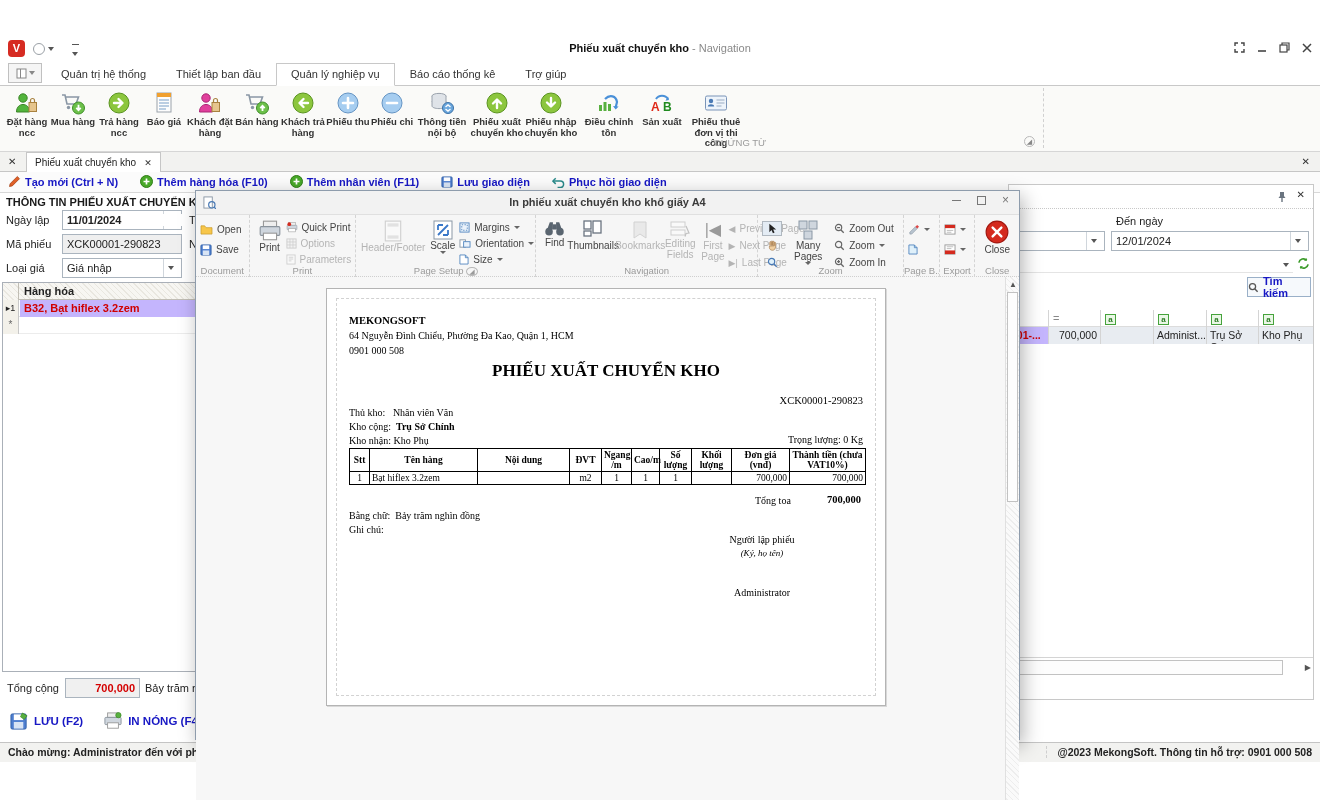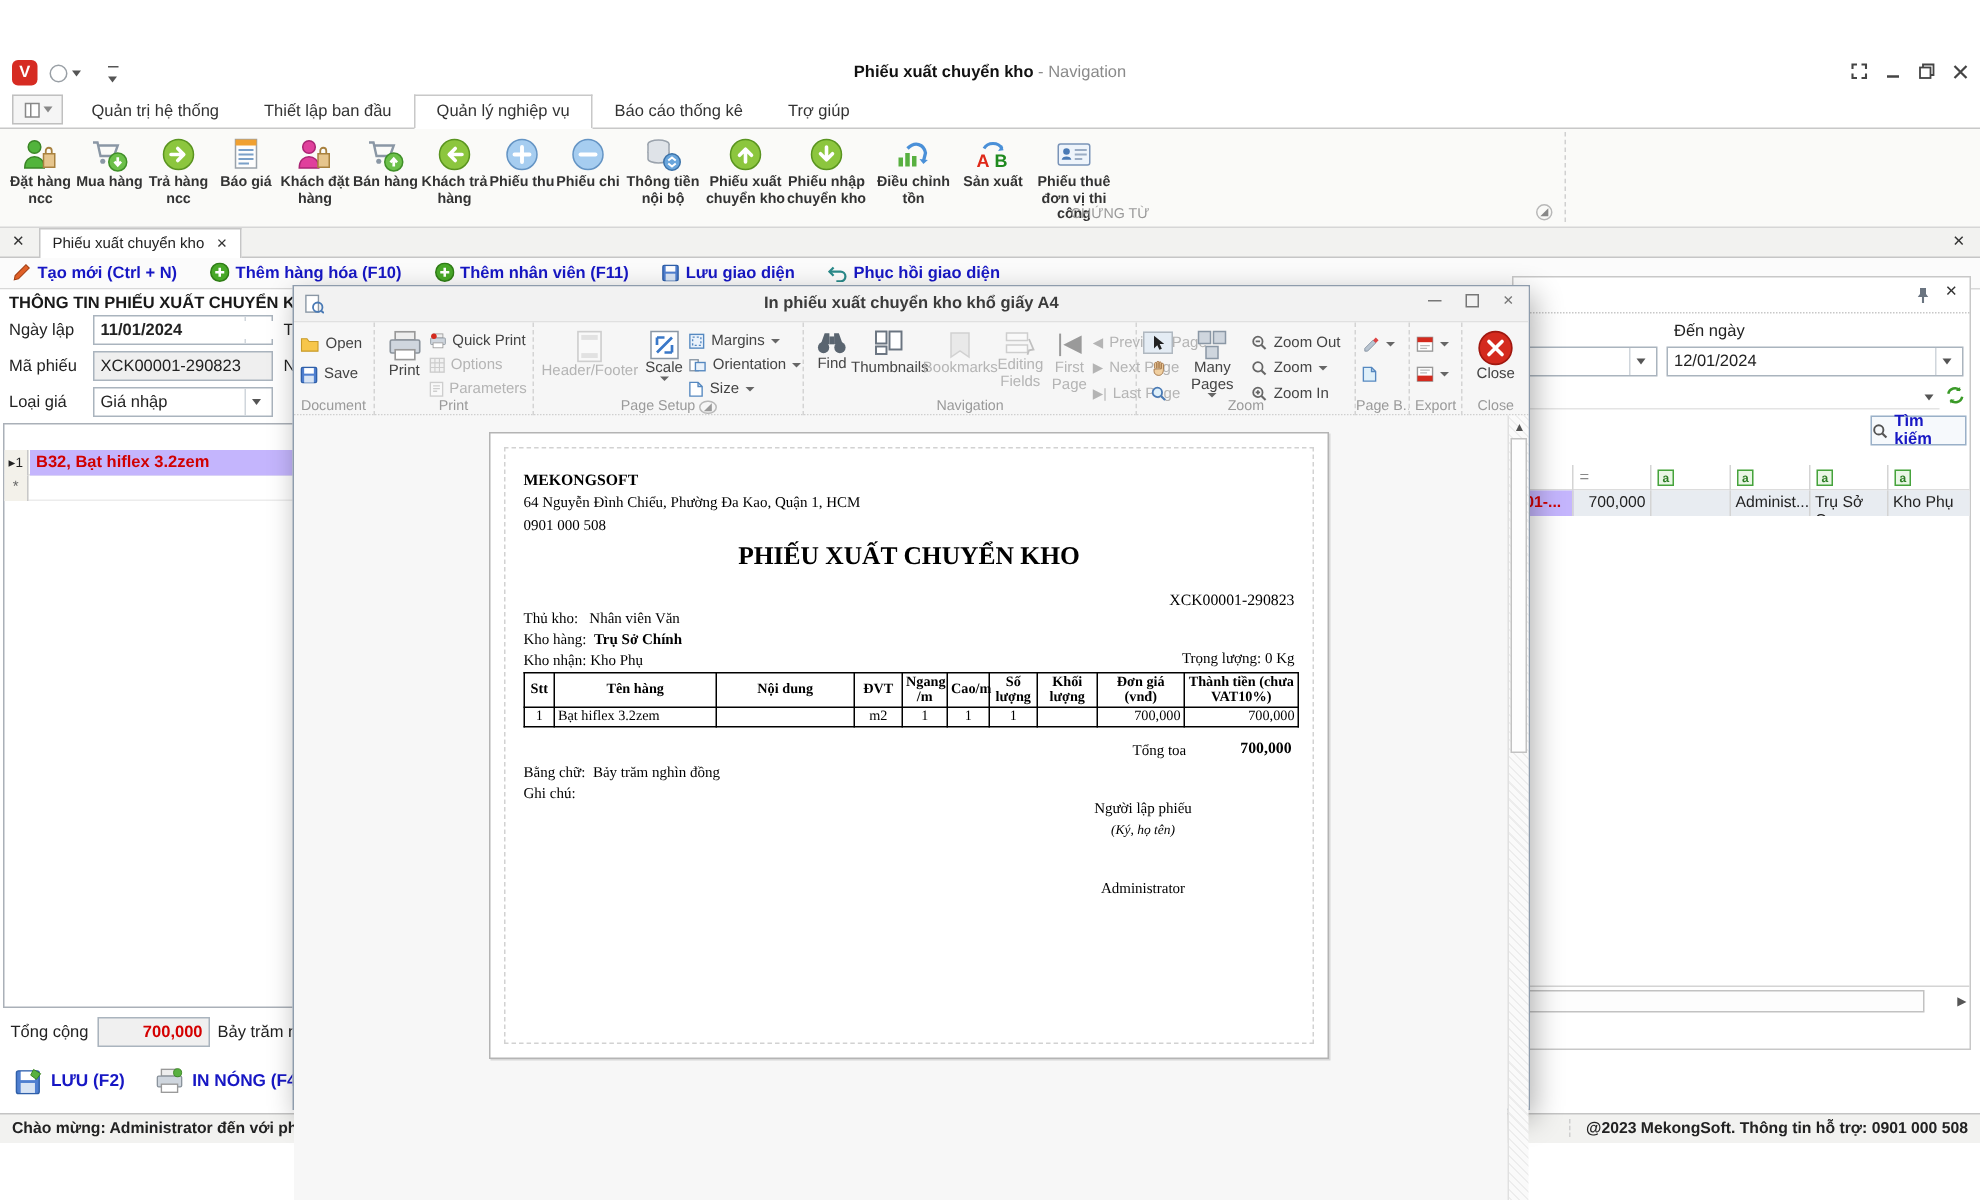--- a/index.html
+++ b/index.html
@@ -363,20 +363,24 @@
     <span class="abs fld-label" style="left:6px;top:69px;">Loại giá</span>
     <div class="abs inp" style="left:62px;top:65px;width:120px;">
       <span>Giá nhập</span>
       <span class="combo-arrow">
           <span class="caret"></span>
         </span>
     </div>
     <span class="abs fld-label" style="left:196px;top:69px;">Ghi chú</span>
 
     <div class="abs" style="left:2px;top:89px;width:333px;height:390px;border:1px solid #aab0b8;background:#fff;">
+      <div class="abs hatch2" style="left:0;top:0;width:333px;height:17px;border-bottom:1px solid #c0bdb4;">
+        <span class="abs hatch2" style="left:0;top:0;width:16px;height:17px;border-right:1px solid #c0bdb4;"></span>
+        <span class="abs" style="left:21px;top:2px;font-weight:bold;">Hàng hóa</span>
+      </div>
       <div class="abs" style="left:0;top:17px;width:333px;height:17px;border-bottom:1px solid #e0e0e0;">
         <span class="abs" style="left:0;top:0;width:16px;height:17px;border-right:1px solid #c8c8c8;background:#f3f1ea;font-size:9px;text-align:center;line-height:16px;">▸<span>1</span></span>
         <span class="abs yellowrow" style="left:17px;top:0;width:316px;height:17px;padding:2px 4px;font-size:11px;">B32, Bạt hiflex 3.2zem</span>
       </div>
       <div class="abs" style="left:0;top:34px;width:333px;height:17px;border-bottom:1px solid #ececec;">
         <span class="abs" style="left:0;top:0;width:16px;height:17px;border-right:1px solid #c8c8c8;background:#f3f1ea;font-size:10px;text-align:center;line-height:16px;color:#666;">*</span>
       </div>
     </div>
 
     <div class="abs" style="left:0;top:483px;width:335px;height:26px;">
@@ -762,21 +766,21 @@
         <div class="margins"></div>
 
         <div class="doc-t" style="left:22px;top:26px;font-weight:bold;font-size:10.5px;">MEKONGSOFT</div>
         <div class="doc-t" style="left:22px;top:41px;">64 Nguyễn Đình Chiểu, Phường Đa Kao, Quận 1, HCM</div>
         <div class="doc-t" style="left:22px;top:56px;">0901 000 508</div>
 
         <div class="doc-t" style="left:0;right:0;top:72px;text-align:center;font-weight:bold;font-size:17px;">PHIẾU XUẤT CHUYỂN KHO</div>
         <div class="doc-t" style="right:22px;top:106px;font-size:10.5px;">XCK00001-290823</div>
 
         <div class="doc-t" style="left:22px;top:118px;"><span>Thủ kho:</span>&nbsp;&nbsp;&nbsp;<span>Nhân viên Văn</span></div>
-        <div class="doc-t" style="left:22px;top:132px;"><span>Kho hàng:</span>&nbsp;&nbsp;<b>Trụ Sở Chính</b></div>
+        <div class="doc-t" style="left:22px;top:132px;"><span>Kho cộng:</span>&nbsp;&nbsp;<b>Trụ Sở Chính</b></div>
         <div class="doc-t" style="left:22px;top:146px;"><span>Kho nhận:</span>&nbsp;<span>Kho Phụ</span></div>
         <div class="doc-t" style="right:22px;top:145px;">Trọng lượng: 0 Kg</div>
 
         <table class="doc" style="position:absolute;left:22px;top:159px;width:516px;">
           <colgroup>
               <col style="width:20px">
               <col style="width:108px">
               <col style="width:92px">
               <col style="width:32px">
               <col style="width:30px">

